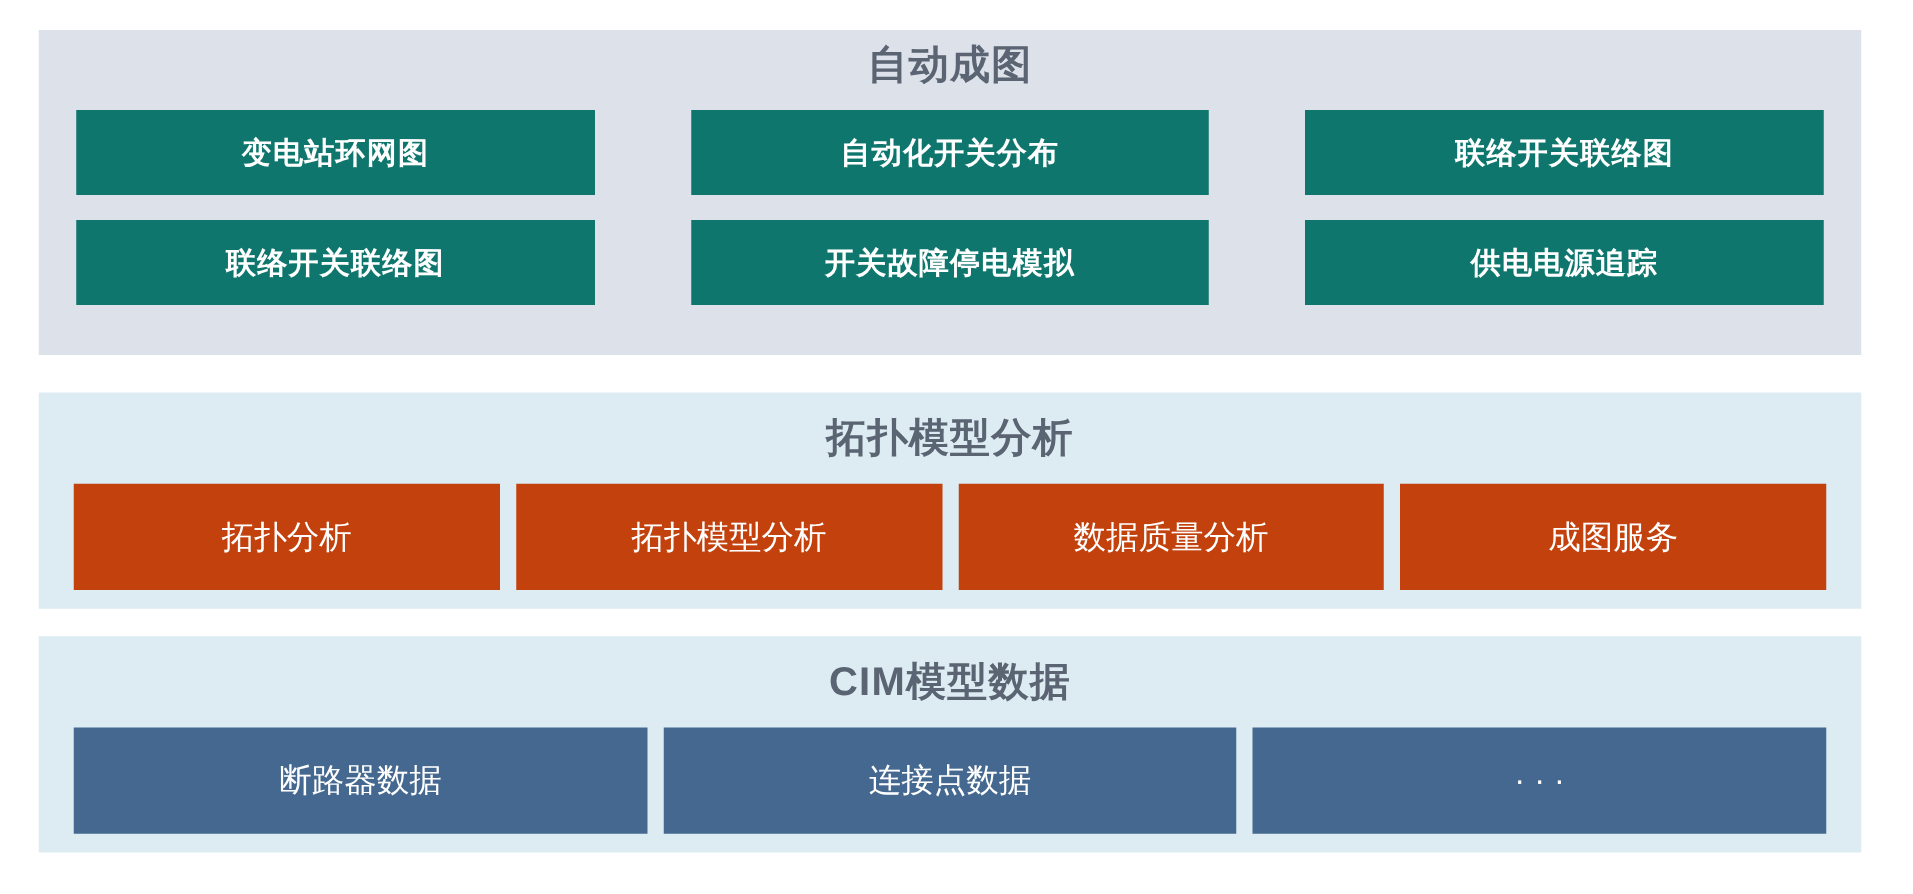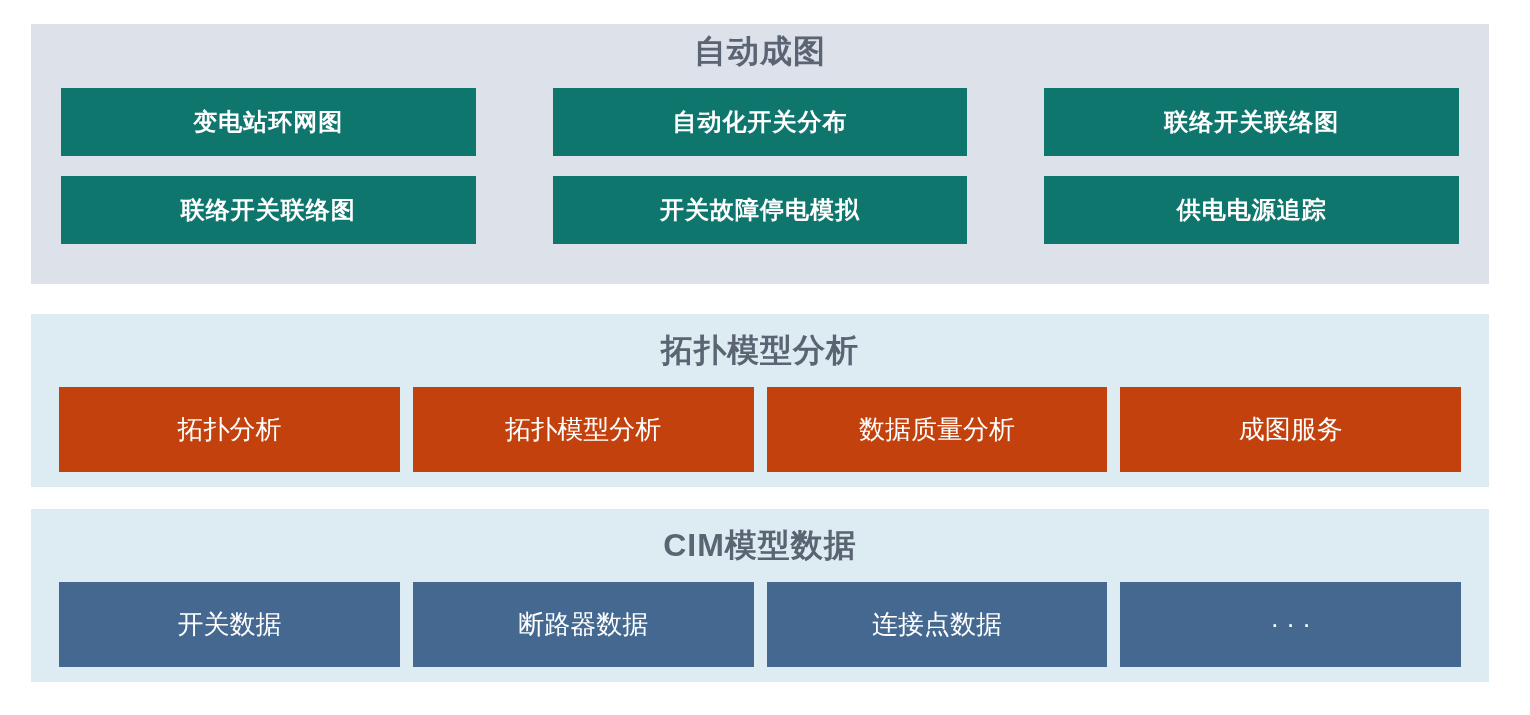--- a/index.html
+++ b/index.html
@@ -103,20 +103,19 @@
       <div class="box box-teal">拓扑分析</div>
       <div class="box box-teal">拓扑模型分析</div>
       <div class="box box-teal">数据质量分析</div>
       <div class="box box-teal">成图服务</div>
     </div>
   </section>
 
   <section class="panel panel-blue">
     <h2 class="panel-title">CIM模型数据</h2>
     <div class="grid4">
-      <div class="box box-navy">开关数据</div>
       <div class="box box-navy">断路器数据</div>
       <div class="box box-navy">连接点数据</div>
       <div class="box box-navy">· · ·</div>
     </div>
   </section>
 
 </div>
 
 </body></html>

